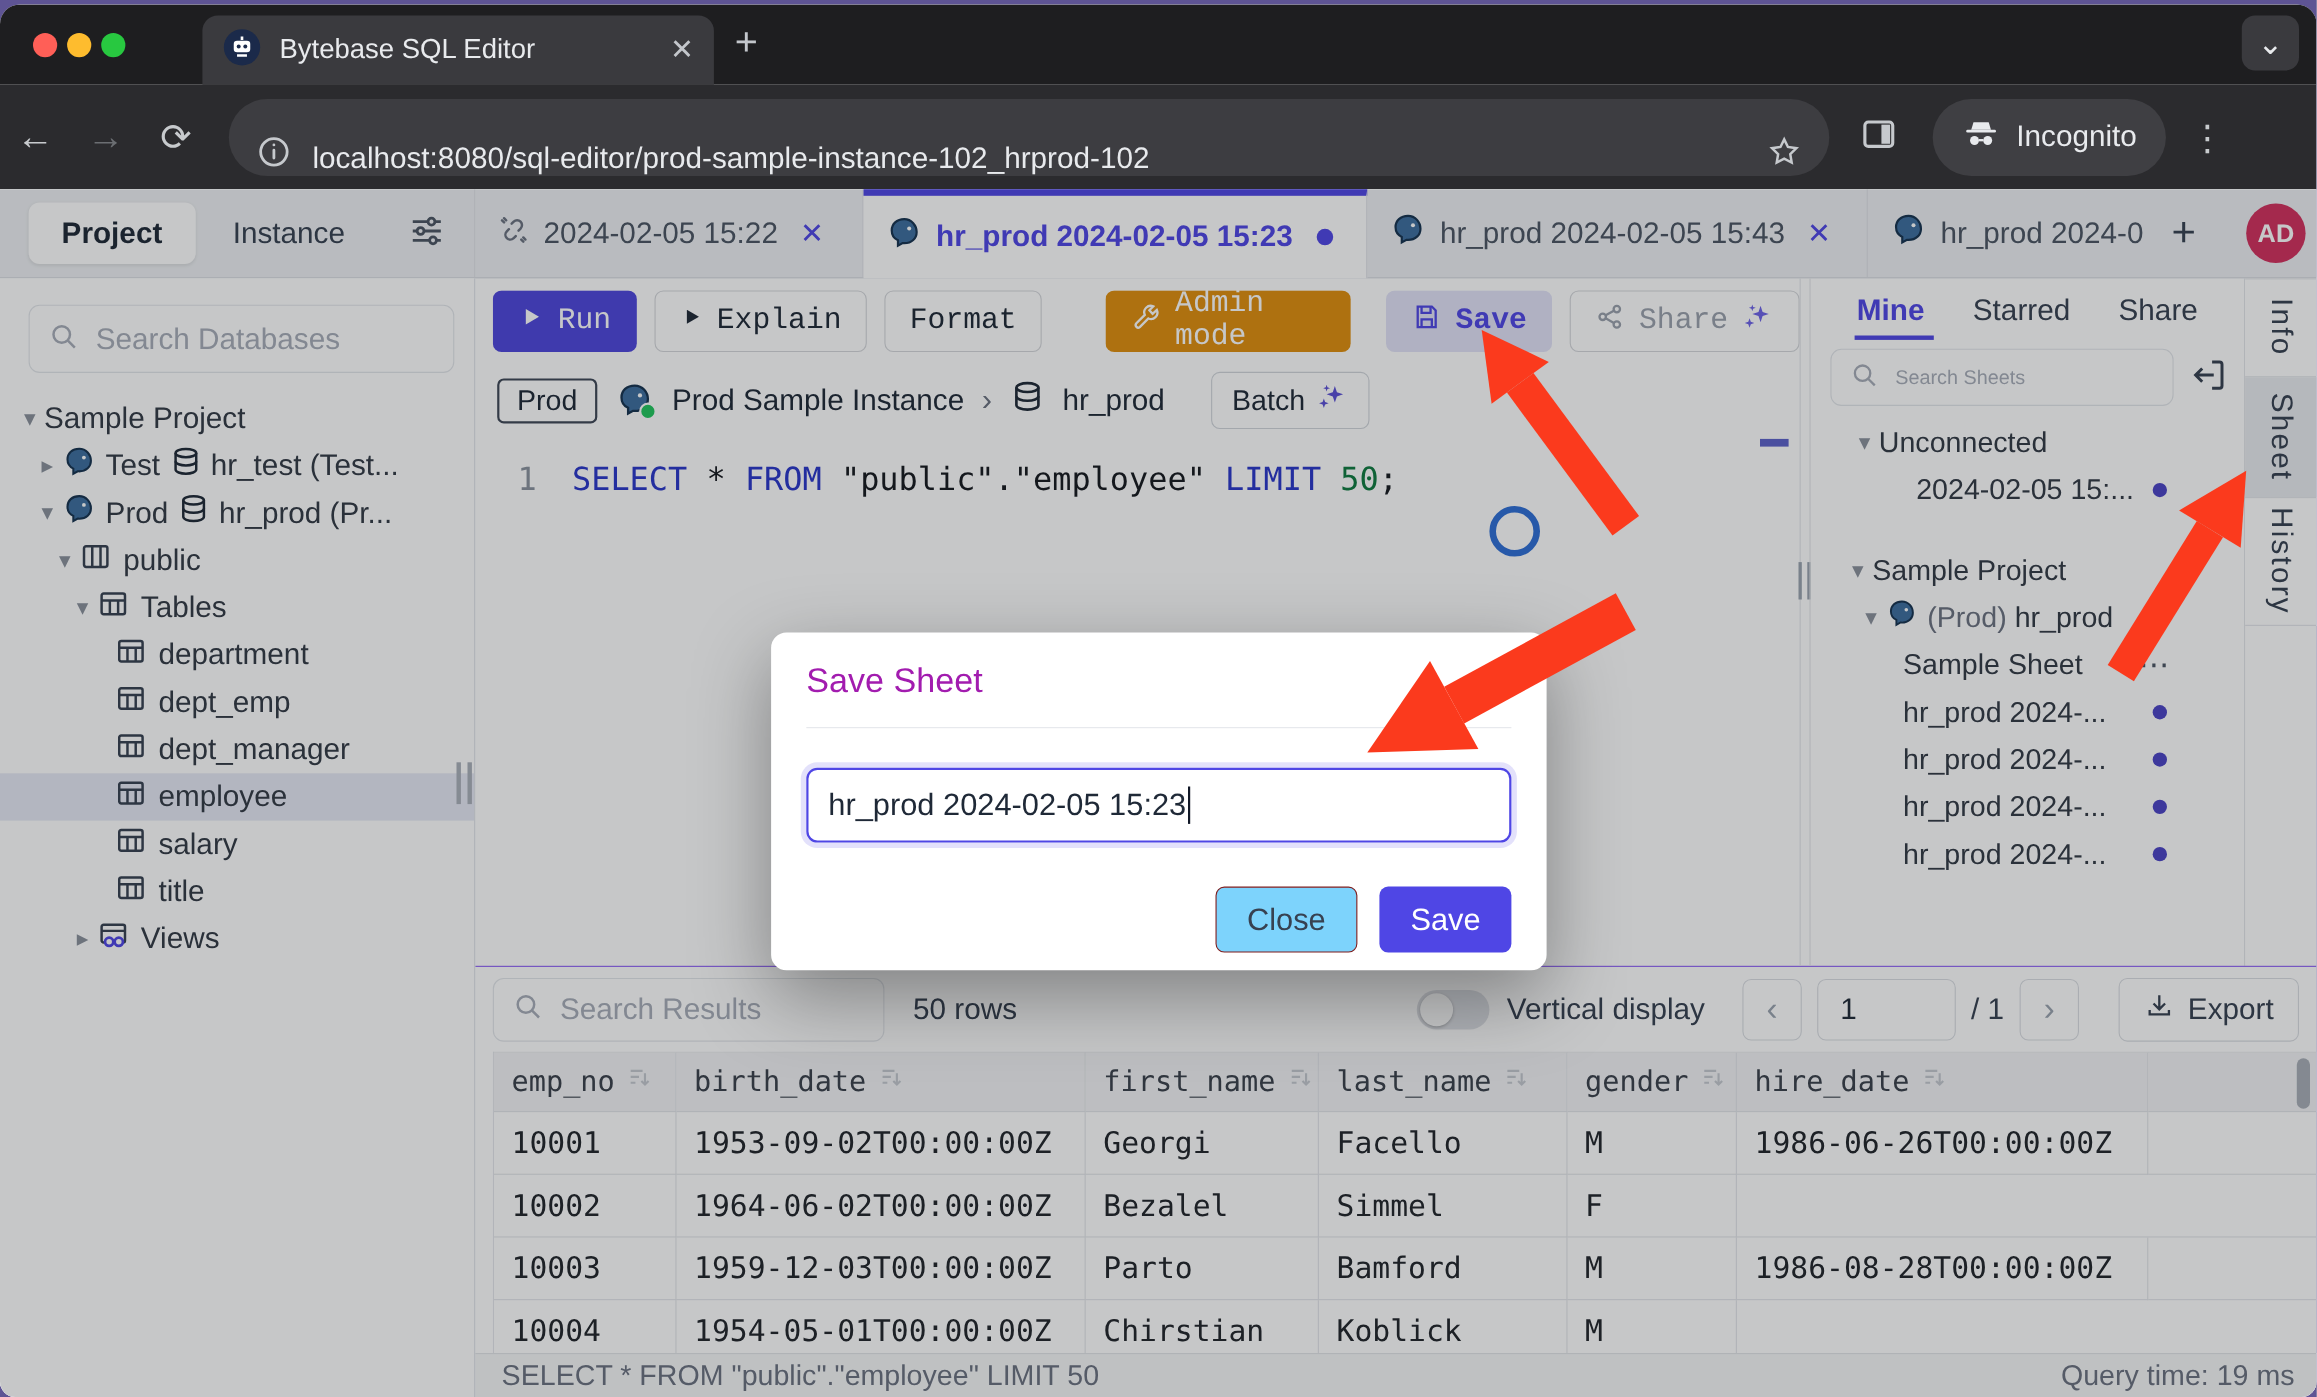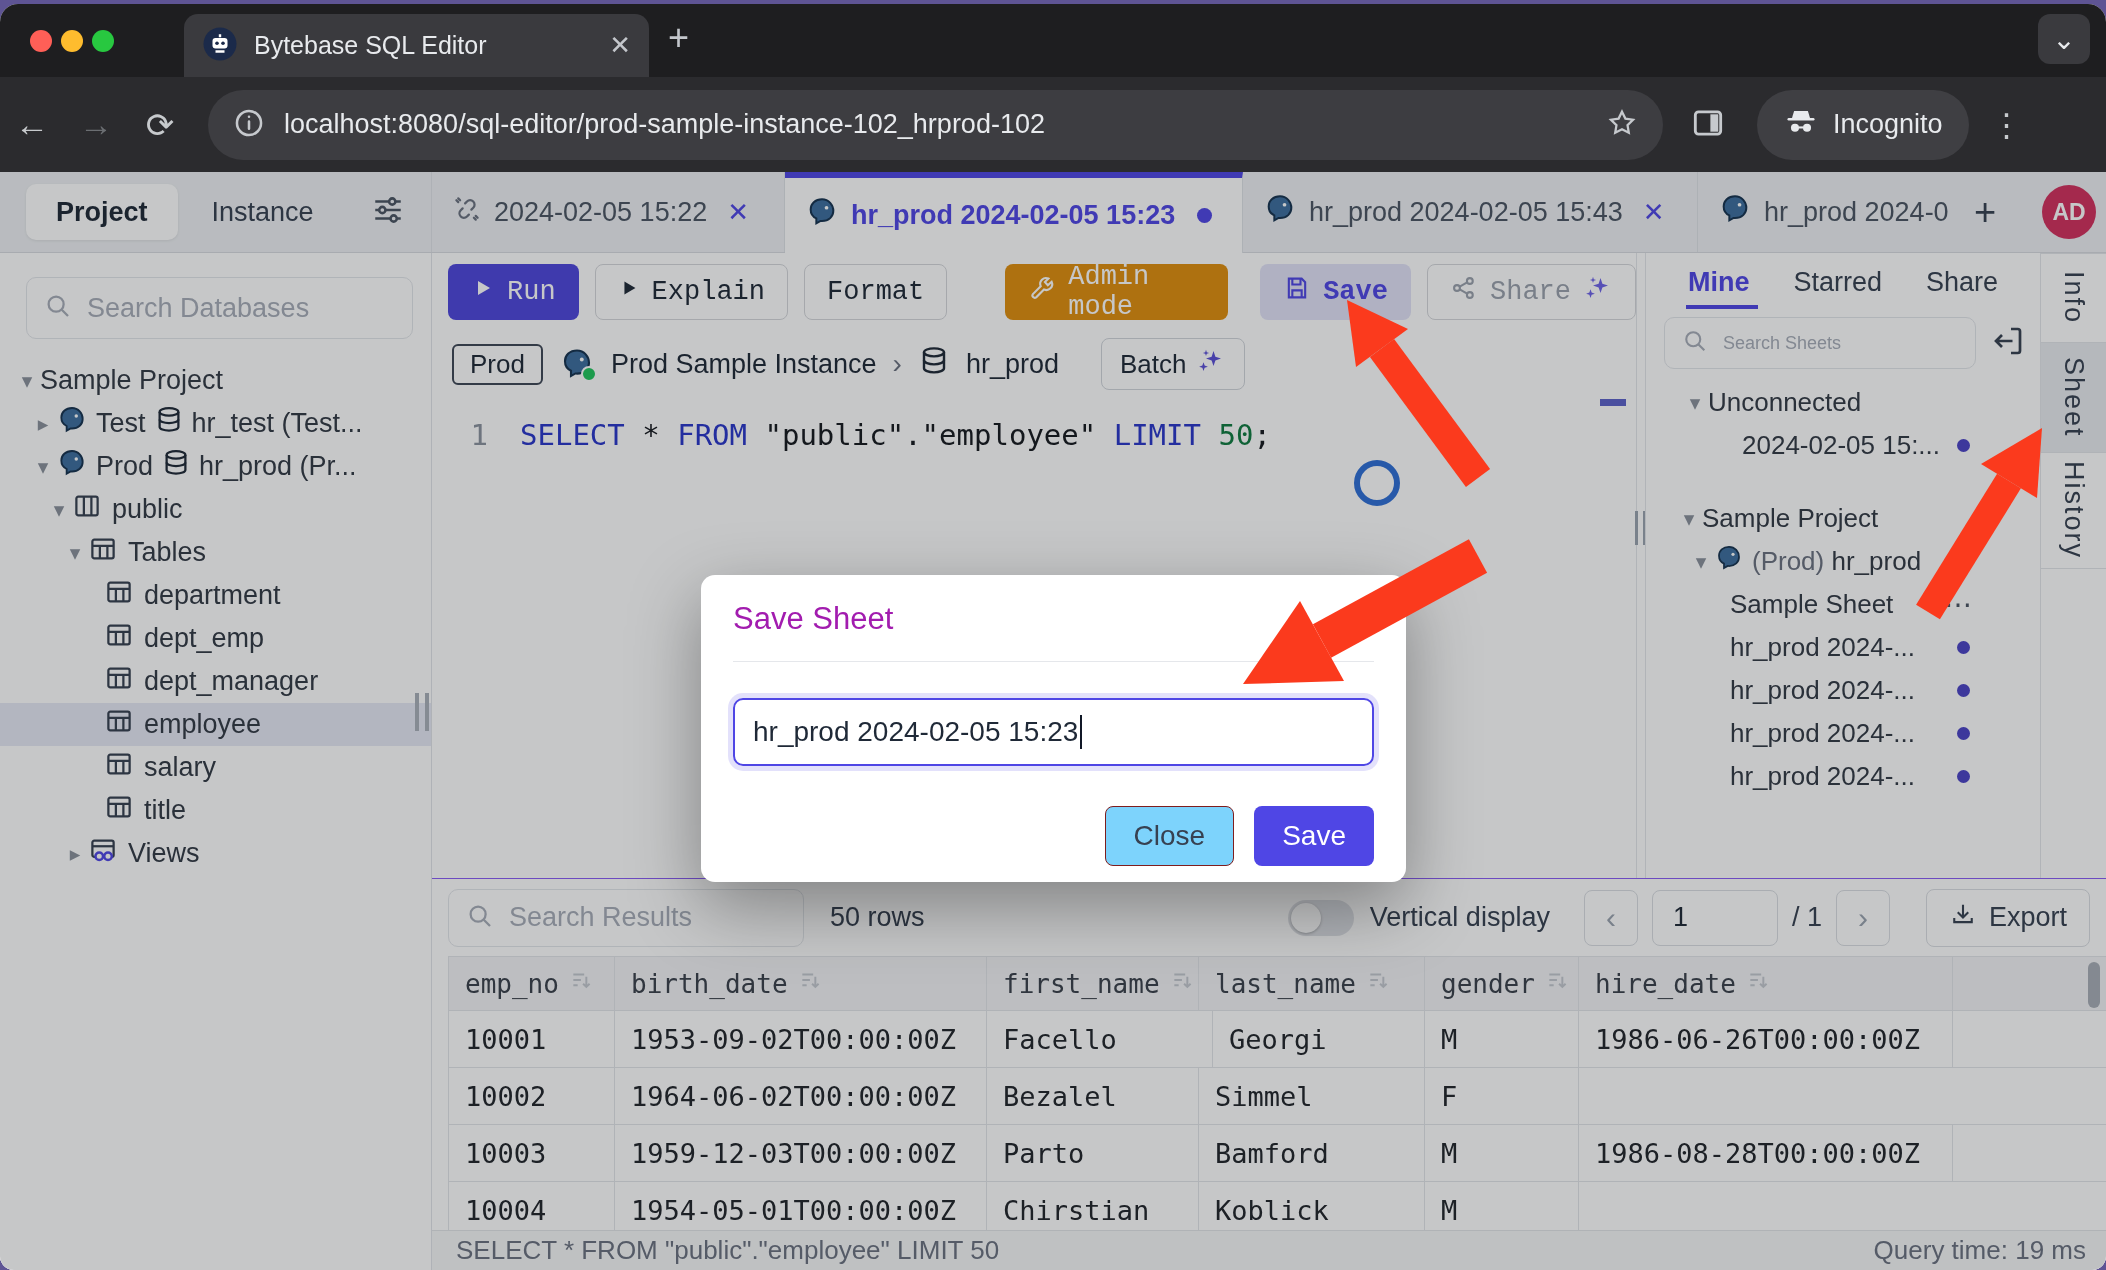--- a/index.html
+++ b/index.html
@@ -12,21 +12,21 @@
   .light{width:22px;height:22px;border-radius:50%;}
   .l-close{background:#ff5f57}.l-min{background:#febc2e}.l-zoom{background:#28c840}
   .btab{position:absolute;left:184px;top:10px;width:465px;height:63px;background:#3a3a3e;border-radius:14px 14px 0 0;display:flex;align-items:center;padding:0 18px;box-sizing:border-box;}
   .btab-title{color:#e8eaed;font-size:25px;margin-left:16px;flex:1;white-space:nowrap;overflow:hidden;}
   .btab-close{color:#c3c6cb;font-size:26px;cursor:default;}
   .newtab{position:absolute;left:668px;top:16px;color:#c3c6cb;font-size:36px;line-height:36px;}
   .tabsearch{position:absolute;right:16px;top:10px;width:52px;height:50px;background:#3a3a3e;border-radius:12px;display:flex;align-items:center;justify-content:center;color:#e8eaed;font-size:28px;}
   .btoolbar{height:95px;background:#2b2b2e;display:flex;align-items:center;position:relative;}
   .navglyph{font-size:34px;color:#c7cacd;width:64px;text-align:center;}
   .navglyph.dis{color:#6b6e72;}
-  .urlbar{height:70px;background:#3d3d41;border-radius:35px;display:flex;align-items:center;margin-left:16px;width:1455px;box-sizing:border-box;padding:0 24px;}
+  .urlbar{height:70px;background:#3d3d41;border-radius:35px;display:flex;align-items:flex-end;margin-left:16px;width:1455px;box-sizing:border-box;padding:0 24px;}
   .url-text{color:#e8eaed;font-size:27px;margin-left:18px;flex:1;white-space:nowrap;overflow:hidden;}
   .incog{height:70px;background:#3f3f43;border-radius:35px;display:flex;align-items:center;gap:14px;padding:0 26px;margin-left:30px;}
   .incog span{color:#e8eaed;font-size:27px;}
   .kebab{color:#c7cacd;font-size:32px;margin-left:22px;letter-spacing:0;}
 
   
   .app{position:absolute;top:168px;left:0;right:0;bottom:0;background:#fff;}
   .app-top{height:80px;background:#eef0f3;border-bottom:1px solid #d8dbe0;display:flex;align-items:stretch;}
   .sb-head{width:432px;flex:none;display:flex;align-items:center;border-right:1px solid #e0e3e8;box-sizing:border-box;}
   .proj-pill{margin-left:26px;height:56px;background:#fff;border-radius:10px;display:flex;align-items:center;padding:0 30px;font-size:27px;color:#1f2937;font-weight:bold;box-shadow:0 1px 3px rgba(0,0,0,.08);}
@@ -653,22 +653,22 @@
                     <span class="ic"><svg width="26" height="26" viewBox="0 0 24 24" fill="none" stroke="#c4c8cf" stroke-width="1.8">
                         <path d="M4 6h10M4 11h7M4 16h4"></path>
                         <path d="M16 8v9M13 14.5l3 3 3-3"></path>
                       </svg></span>
                   </div>
                 <div class="th cf"></div>
               </div>
               <div class="tr">
                 <div class="td c0">10001</div>
                 <div class="td c1">1953-09-02T00:00:00Z</div>
+                <div class="td c2">Georgi</div>
                 <div class="td c3">Facello</div>
-                <div class="td c2">Georgi</div>
                 <div class="td c4">M</div>
                 <div class="td c5">1986-06-26T00:00:00Z</div>
                 <div class="td cf"></div>
               </div>
               <div class="tr">
                 <div class="td c0">10002</div>
                 <div class="td c1">1964-06-02T00:00:00Z</div>
                 <div class="td c2">Bezalel</div>
                 <div class="td c3">Simmel</div>
                 <div class="td c4">F</div>

